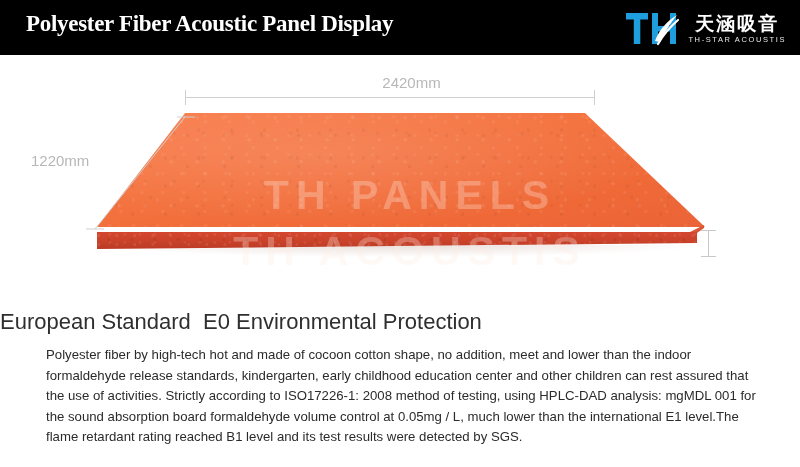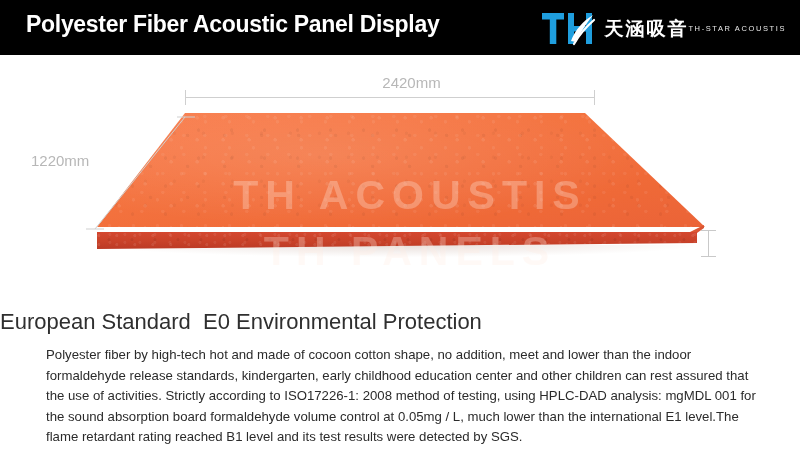--- a/index.html
+++ b/index.html
@@ -33,21 +33,21 @@
   }
 
   .header-title {
     position: absolute;
     left: 26px;
     top: 11px;
     color: #ffffff;
     font-size: 23px;
     font-weight: bold;
     letter-spacing: -0.3px;
-    font-family: Liberation Sans, sans-serif;
+    font-family: Liberation Serif, serif;
     white-space: nowrap;
   }
 
   
   .logo-block {
     position: absolute;
     right: 14px;
     top: 6px;
     height: 44px;
     display: flex;
@@ -56,21 +56,21 @@
   }
 
   .logo-mark {
     position: relative;
     width: 56px;
     height: 40px;
   }
 
   .logo-right {
     display: flex;
-    flex-direction: row;
+    flex-direction: column;
     justify-content: center;
     align-items: center;
     height: 40px;
   }
 
   .logo-cn {
     color: #ffffff;
     font-size: 19px;
     font-weight: bold;
     letter-spacing: 2px;
@@ -319,22 +319,22 @@
 
     <div class="panel-shadow"></div>
 
     <div class="panel-wrap">
       <div class="panel-top"></div>
       <div class="panel-side"></div>
       <div class="panel-front"></div>
     </div>
 
     <div class="watermark">
+      <div class="wm-line">TH PANELS</div>
       <div class="wm-line">TH ACOUSTIS</div>
-      <div class="wm-line">TH PANELS</div>
     </div>
 
     <div class="dim-layer">
 
       <div class="dim-line-h"></div>
 
       <div class="dim-label dim-width-label">
         <span>2420mm</span>
       </div>
 

